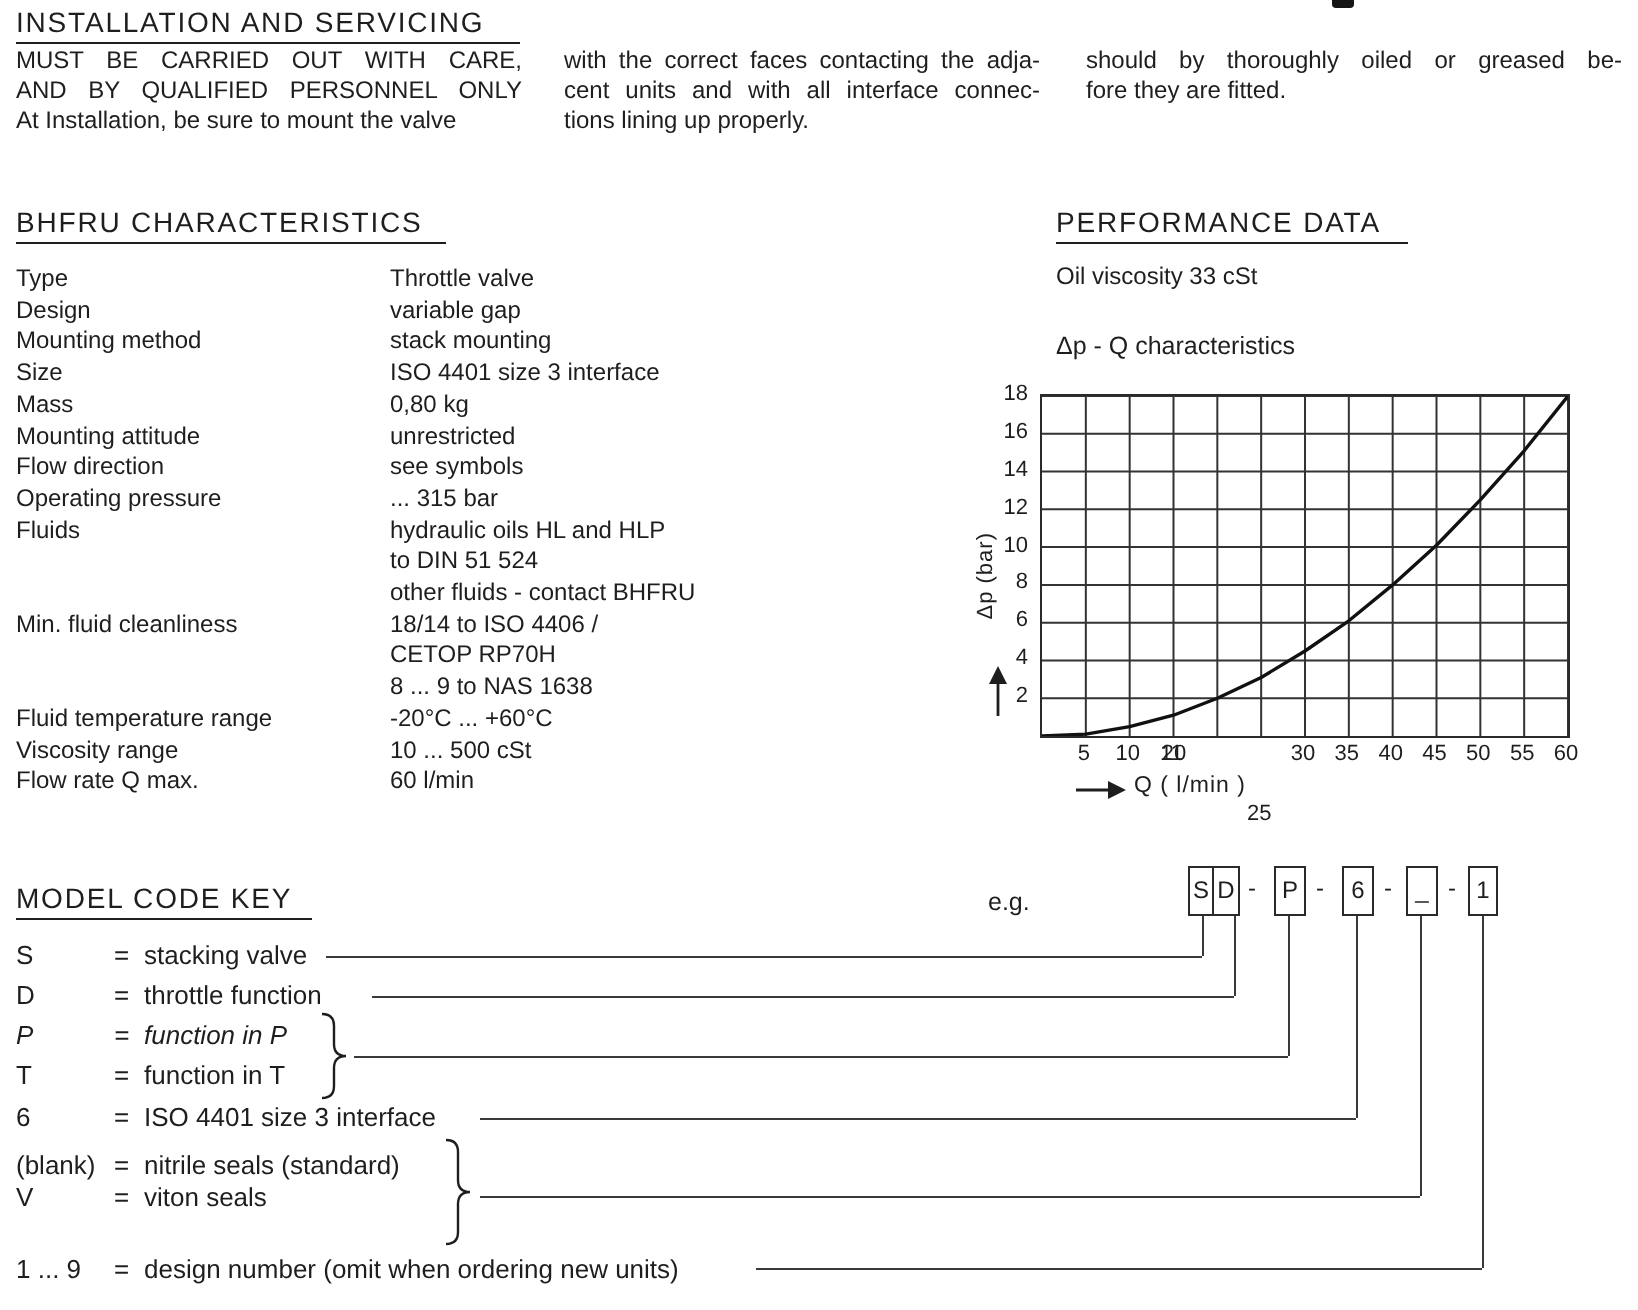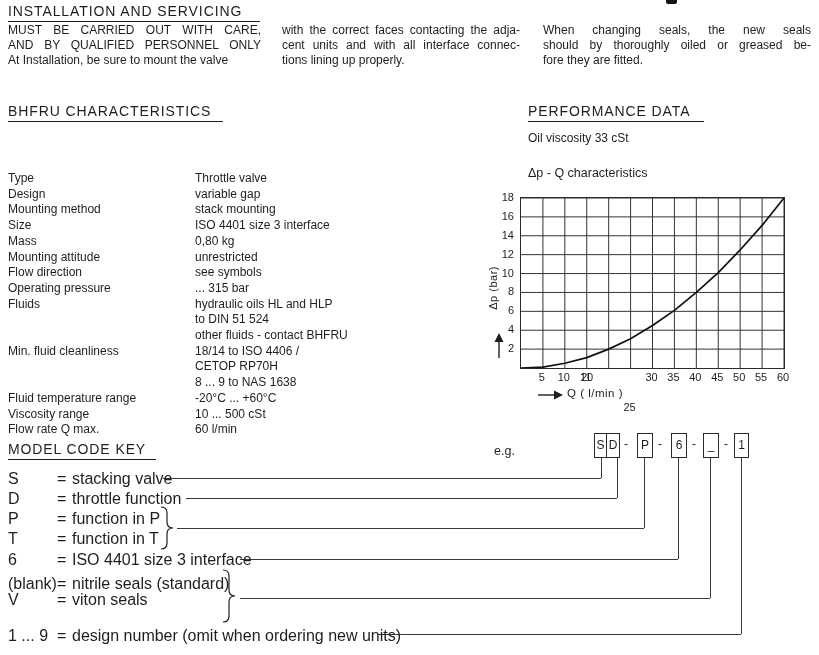--- a/index.html
+++ b/index.html
@@ -3,30 +3,30 @@
 <meta charset="utf-8">
 <style>
   html,body{margin:0;padding:0;background:#fff;}
   #page{position:relative;width:819px;height:655px;background:#ffffff;overflow:hidden;
         font-family:"Liberation Sans",sans-serif;color:#1e1e1e;}
   .heading{position:absolute;font-size:14px;letter-spacing:0.9px;white-space:nowrap;
            border-bottom:1.6px solid #1e1e1e;padding-bottom:2px;}
   .para{position:absolute;font-size:12px;line-height:15px;}
   .para .jl{text-align:justify;text-align-last:justify;}
   .para .ll{text-align:left;}
-  .spec{position:absolute;left:8px;top:132px;width:500px;font-size:12px;line-height:15.7px;margin-top:39px;}
+  .spec{position:absolute;left:8px;top:132px;width:500px;font-size:12px;line-height:15.7px;}
   .spec-row{display:flex;}
   .spec-label{width:187px;flex:none;}
   .spec-vals{flex:1;}
   .hline{position:absolute;height:1px;background:#3a3a3a;}
   .vline{position:absolute;width:1px;background:#3a3a3a;}
   .codebox{position:absolute;top:433px;height:25px;border:1px solid #2a2a2a;box-sizing:border-box;
            background:#fff;text-align:center;font-size:12px;line-height:22px;}
   .dash{position:absolute;top:437px;font-size:12px;}
-  .keyrow{position:absolute;left:8px;font-size:16px;white-space:nowrap;}
+  .keyrow{position:absolute;left:8px;font-size:13px;white-space:nowrap;}
   .keyrow .c{display:inline-block;width:49px;}
   .keyrow .e{display:inline-block;width:15px;}
   .chart{position:absolute;left:520px;top:197px;width:263px;height:170px;border:1px solid #2a2a2a;}
   .tick{position:absolute;font-size:11px;}
   .ytick{width:26px;text-align:right;}
   .xtick{width:22px;text-align:center;}
   .ylab{position:absolute;left:487px;top:266px;font-size:11px;writing-mode:vertical-rl;
         transform:rotate(180deg);letter-spacing:0.5px;}
   .xlab{position:absolute;left:567px;top:387px;font-size:11.5px;letter-spacing:0.5px;}
   .eg{position:absolute;left:494px;top:444px;font-size:12.5px;}
@@ -46,21 +46,20 @@
     <div class="jl">with the correct faces contacting the adja-</div>
     <div class="jl">cent units and with all interface connec-</div>
     <div class="ll">tions lining up properly.</div>
   </div>
   <div class="para" style="left:8px;top:23px;width:253px;">
     <div class="jl">MUST BE CARRIED OUT WITH CARE,</div>
     <div class="jl">AND BY QUALIFIED PERSONNEL ONLY</div>
     <div class="ll">At Installation, be sure to mount the valve</div>
   </div>
   <div class="para" style="left:543px;top:23px;width:268px;">
-    <div class="jl">When changing seals, the new seals</div>
     <div class="jl">should by thoroughly oiled or greased be-</div>
     <div class="ll">fore they are fitted.</div>
   </div>
 
   <div class="heading" style="left:8px;top:103px;padding-right:12px;">BHFRU CHARACTERISTICS</div>
   <div class="spec" id="spec-table">
       <div class="spec-row">
         <div class="spec-label">Type</div>
         <div class="spec-vals">
           <div>Throttle valve</div>
@@ -215,21 +214,21 @@
   <svg class="bracket" style="left:159px;top:506px;" width="16" height="44">
     <path d="M2,1 Q8,1 8,7 L8,16 Q8,22 14,22 Q8,22 8,28 L8,37 Q8,43 2,43" fill="none" stroke="#1e1e1e" stroke-width="1.2"></path>
   </svg>
   <svg class="bracket" style="left:221px;top:569px;" width="16" height="54">
     <path d="M2,1 Q8,1 8,7 L8,21 Q8,27 14,27 Q8,27 8,33 L8,47 Q8,53 2,53" fill="none" stroke="#1e1e1e" stroke-width="1.2"></path>
   </svg>
 
   <div id="key-rows">
       <div class="keyrow" style="top: 470px;"><span class="c">S</span><span class="e">=</span><span>stacking valve</span></div>
       <div class="keyrow" style="top: 490px;"><span class="c">D</span><span class="e">=</span><span>throttle function</span></div>
-      <div class="keyrow" style="top: 510px;"><span class="c">P</span><span class="e">=</span><span>function in P</span></div>
+      <div class="keyrow" style="top: 510px; font-style: italic;"><span class="c">P</span><span class="e">=</span><span>function in P</span></div>
       <div class="keyrow" style="top: 530px;"><span class="c">T</span><span class="e">=</span><span>function in T</span></div>
       <div class="keyrow" style="top: 551px;"><span class="c">6</span><span class="e">=</span><span>ISO 4401 size 3 interface</span></div>
       <div class="keyrow" style="top: 575px;"><span class="c">(blank)</span><span class="e">=</span><span>nitrile seals (standard)</span></div>
       <div class="keyrow" style="top: 591px;"><span class="c">V</span><span class="e">=</span><span>viton seals</span></div>
       <div class="keyrow" style="top: 627px; margin-top: 38px;">for special seals - contact BHFRU</div>
       <div class="keyrow" style="top: 627px;"><span class="c">1 ... 9</span><span class="e">=</span><span>design number (omit when ordering new units)</span></div>
     </div>
 <div class="tick ytick" style="left: 488px; top: 342.111px;">2</div>
     <div class="tick ytick" style="left: 488px; top: 323.222px;">4</div>
     <div class="tick ytick" style="left: 488px; top: 304.333px;">6</div>

